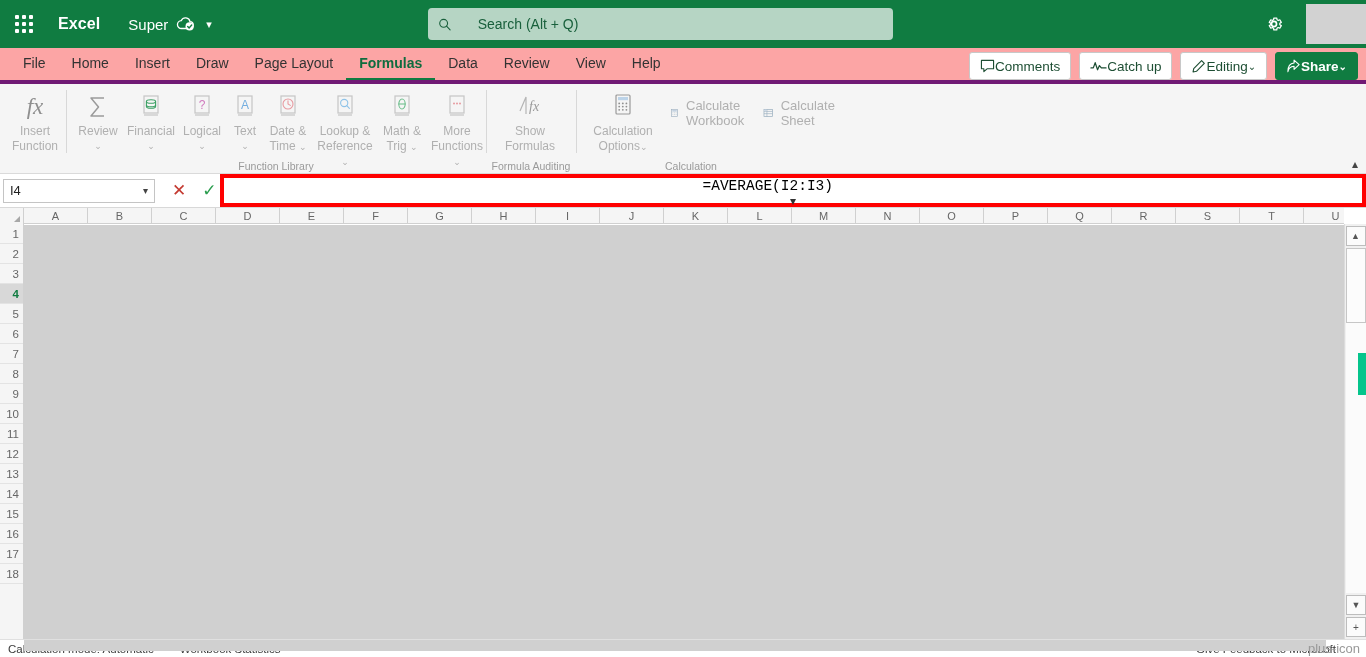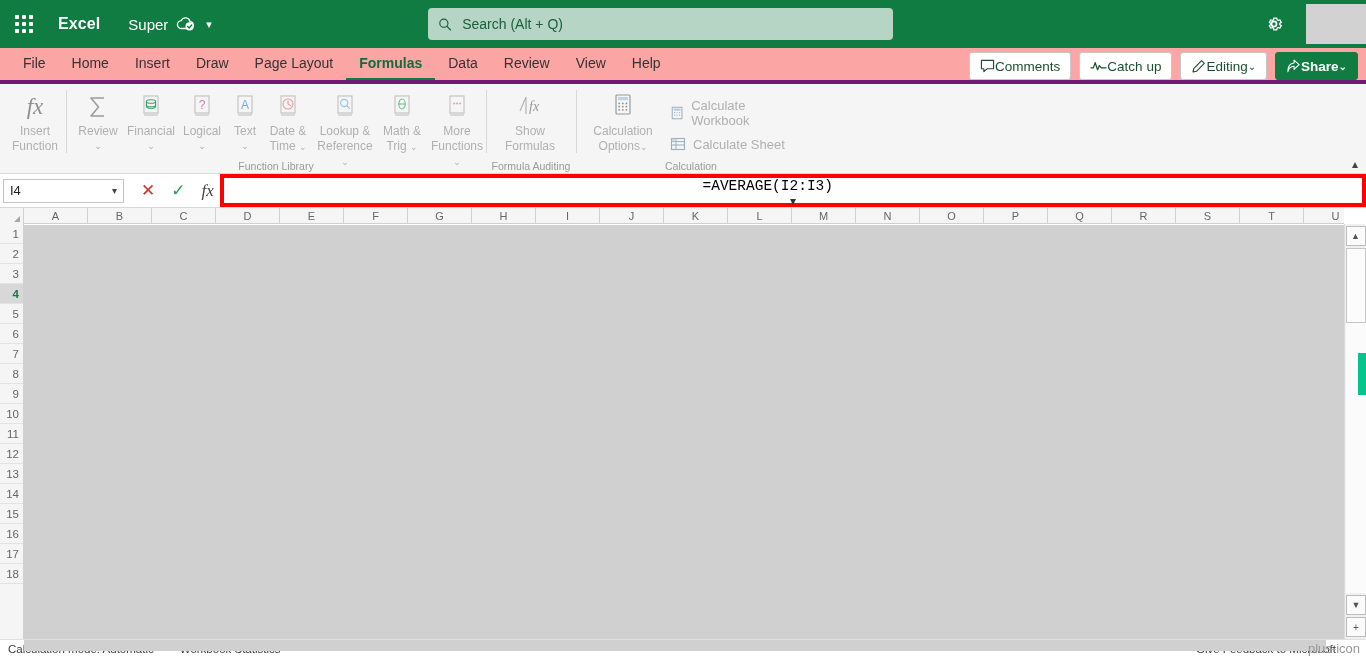--- a/index.html
+++ b/index.html
@@ -43,21 +43,21 @@
     position: absolute; left: 428px; top: 8px;
     width: 465px; height: 32px;
     background: #b6d5c4; border-radius: 4px;
     display: flex; align-items: center;
     padding: 0 10px; cursor: text;
   }
   .searchwrap input {
     border: none; background: transparent; outline: none;
     font-family: "Liberation Sans", sans-serif;
     font-size: 14px; color: #0b5b34; width: 100%;
-    margin-left: 10px;
+    margin-left: 26px;
   }
   .searchwrap input::placeholder { color: #19603c; opacity: 1; }
   .gear-btn {
     position: absolute; right: 72px; top: 0; height: 48px; width: 40px;
     display: flex; align-items: center; justify-content: center; cursor: pointer;
   }
   .avatar-box {
     position: absolute; right: 0; top: 4px;
     width: 60px; height: 40px; background: #d2d2d2;
   }
@@ -112,38 +112,38 @@
   }
   .ritem {
     width: auto; min-width: 46px;
     display: flex; flex-direction: column; align-items: center;
     padding: 4px 4px 0 4px; cursor: pointer; text-align: center;
   }
   .ritem .ico { height: 30px; display: flex; align-items: center; justify-content: center; }
   .ritem .lbl { font-size: 12px; color: #b0b0b0; line-height: 14px; margin-top: 2px; }
   .ritem .lbl .cvs { font-size: 9px; }
   .ritem.tall .lbl { line-height: 15px; }
-  .rlist { display: flex; flex-direction: column; justify-content: flex-end; padding-top: 6px; }
+  .rlist { display: flex; flex-direction: row; justify-content: flex-end; padding-top: 6px; }
   .rlist .rrow {
     display: flex; align-items: center; gap: 7px;
     font-size: 13px; color: #b0b0b0; padding: 4px 6px; cursor: pointer;
   }
   .collapse-chev {
     position: absolute; right: 8px; bottom: 2px;
     color: #444; font-size: 12px; cursor: pointer;
   }
 
   
   .fbar {
     height: 34px; background: #fff;
     display: flex; align-items: center;
     position: relative; border-bottom: 1px solid #d8d8d8;
   }
   .namebox {
-    width: 121px; height: 24px; margin-left: 3px;
+    width: 152px; height: 24px; margin-left: 3px;
     border: 1px solid #c4c4c4; background: #fff;
     display: flex; align-items: center; justify-content: space-between;
     padding: 0 6px; font-size: 13px; color: #222; cursor: pointer;
   }
   .namebox .cv { font-size: 10px; color: #444; }
   .fb-actions {
     display: flex; align-items: center; gap: 16px;
     margin-left: 17px; margin-right: 10px;
   }
   .fb-actions span { cursor: pointer; font-size: 17px; line-height: 1; }

